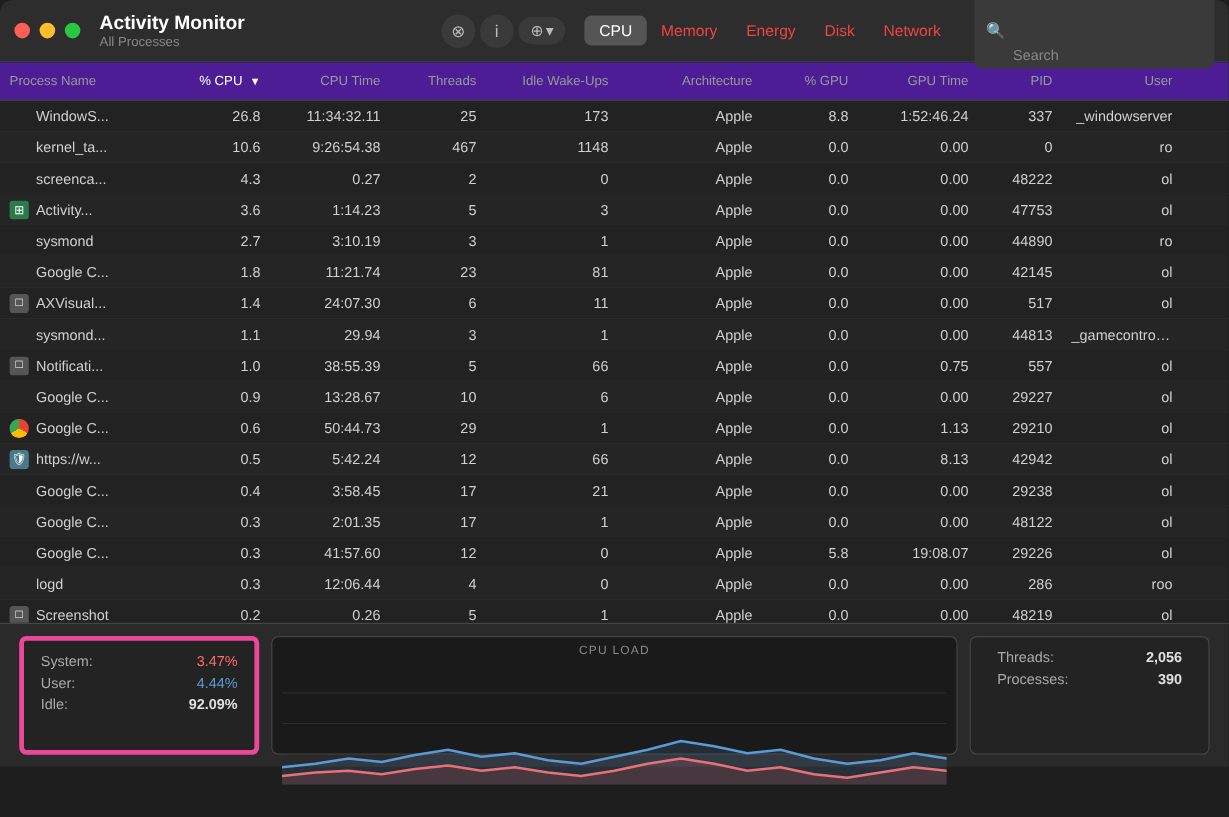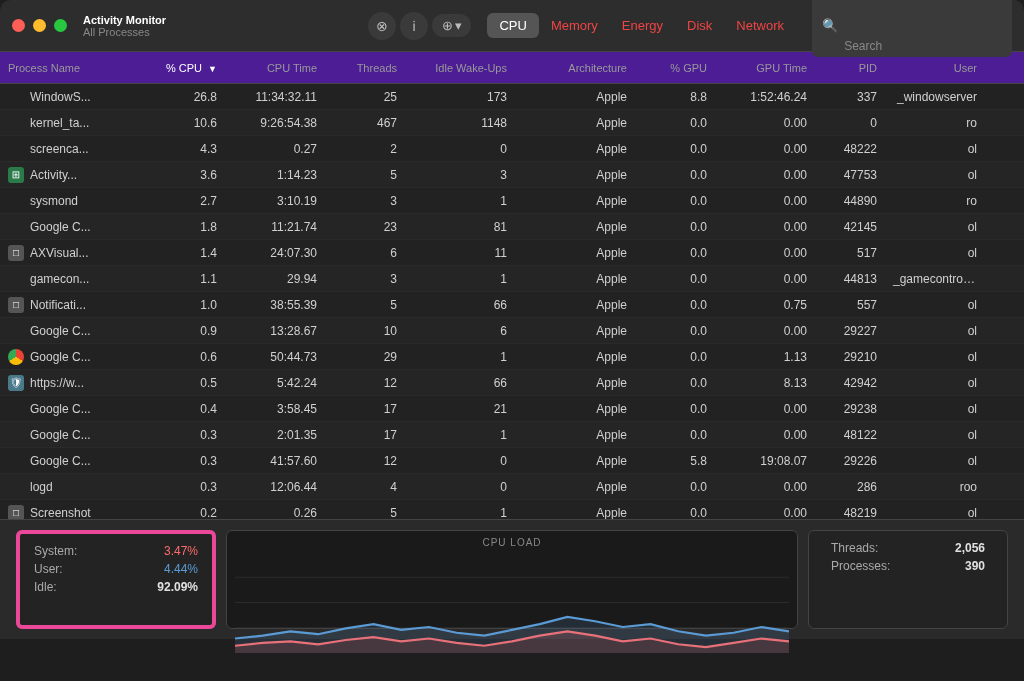--- a/index.html
+++ b/index.html
@@ -37,21 +37,21 @@
     .tl-close { background: #ff5f57; }
     .tl-min { background: #ffbd2e; }
     .tl-max { background: #28c940; }
 
     .app-info {
       display: flex;
       flex-direction: column;
       margin-right: auto;
     }
     .app-title {
-      font-size: 11px;
+      font-size: 16px;
       font-weight: 600;
       color: #ffffff;
     }
     .app-subtitle {
       font-size: 11px;
       color: #888;
     }
 
     .titlebar-controls {
       display: flex;
@@ -418,21 +418,21 @@
       <div class="cell">11</div>
       <div class="cell">Apple</div>
       <div class="cell">0.0</div>
       <div class="cell">0.00</div>
       <div class="cell">517</div>
       <div class="cell">ol</div>
     </div>
       <div class="table-row">
       <div class="cell">
           <div class="process-icon" style="visibility:hidden;"></div>
-          <span>gamecon...</span>
+          <span>sysmond...</span>
         </div>
       <div class="cell">1.1</div>
       <div class="cell">29.94</div>
       <div class="cell">3</div>
       <div class="cell">1</div>
       <div class="cell">Apple</div>
       <div class="cell">0.0</div>
       <div class="cell">0.00</div>
       <div class="cell">44813</div>
       <div class="cell">_gamecontroller</div>

